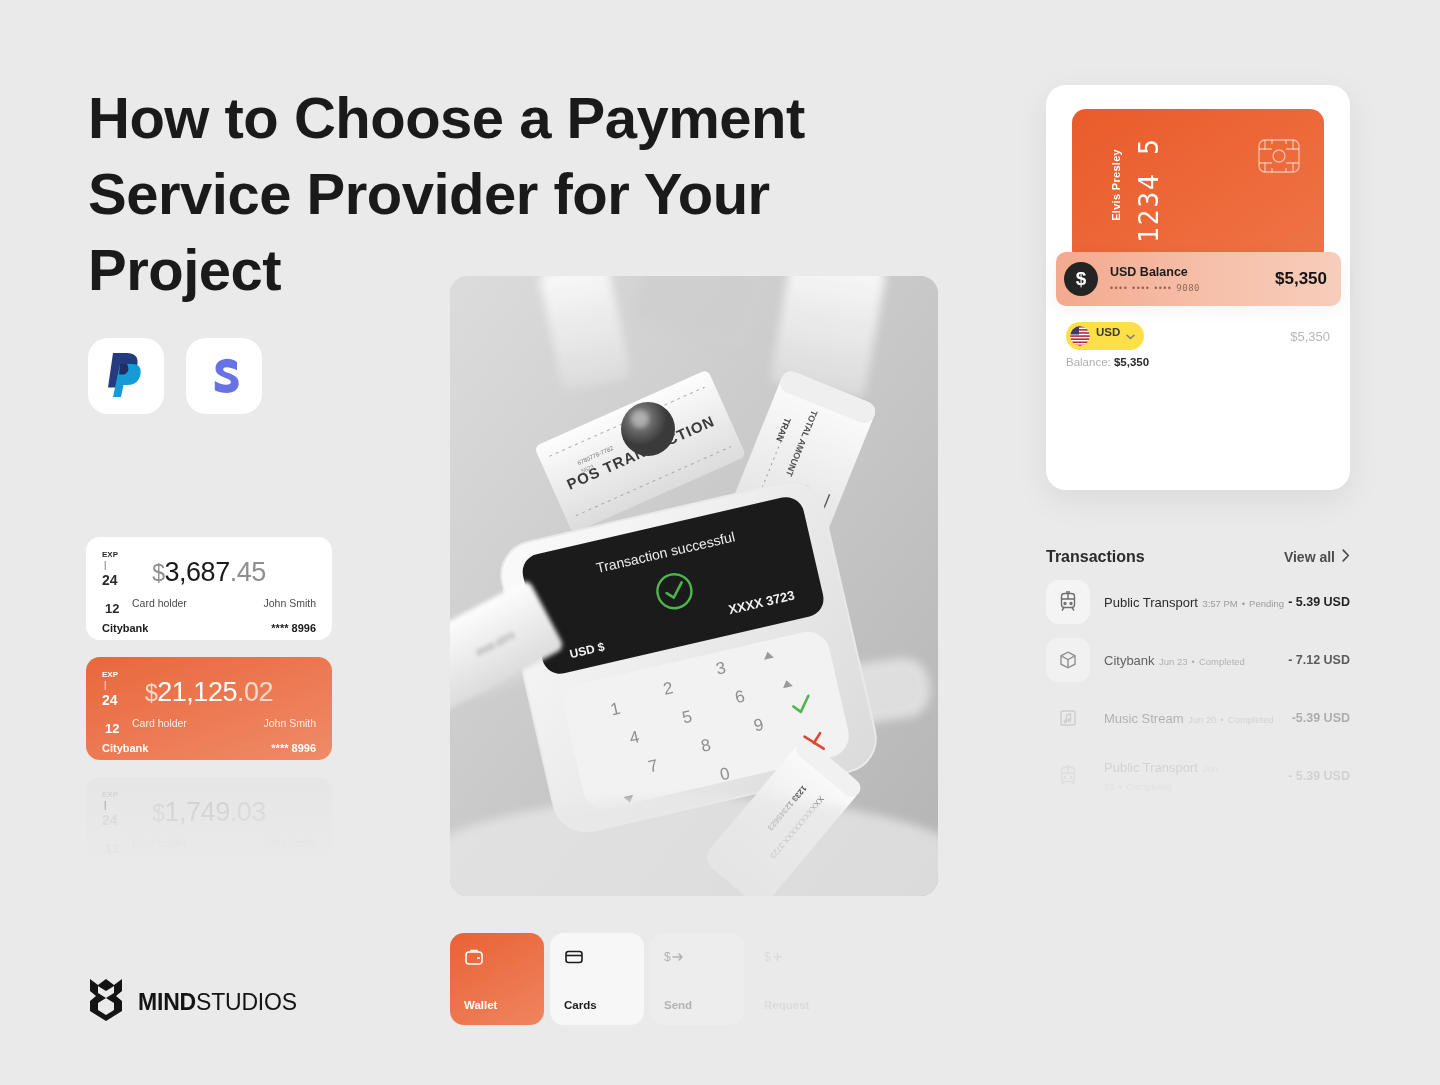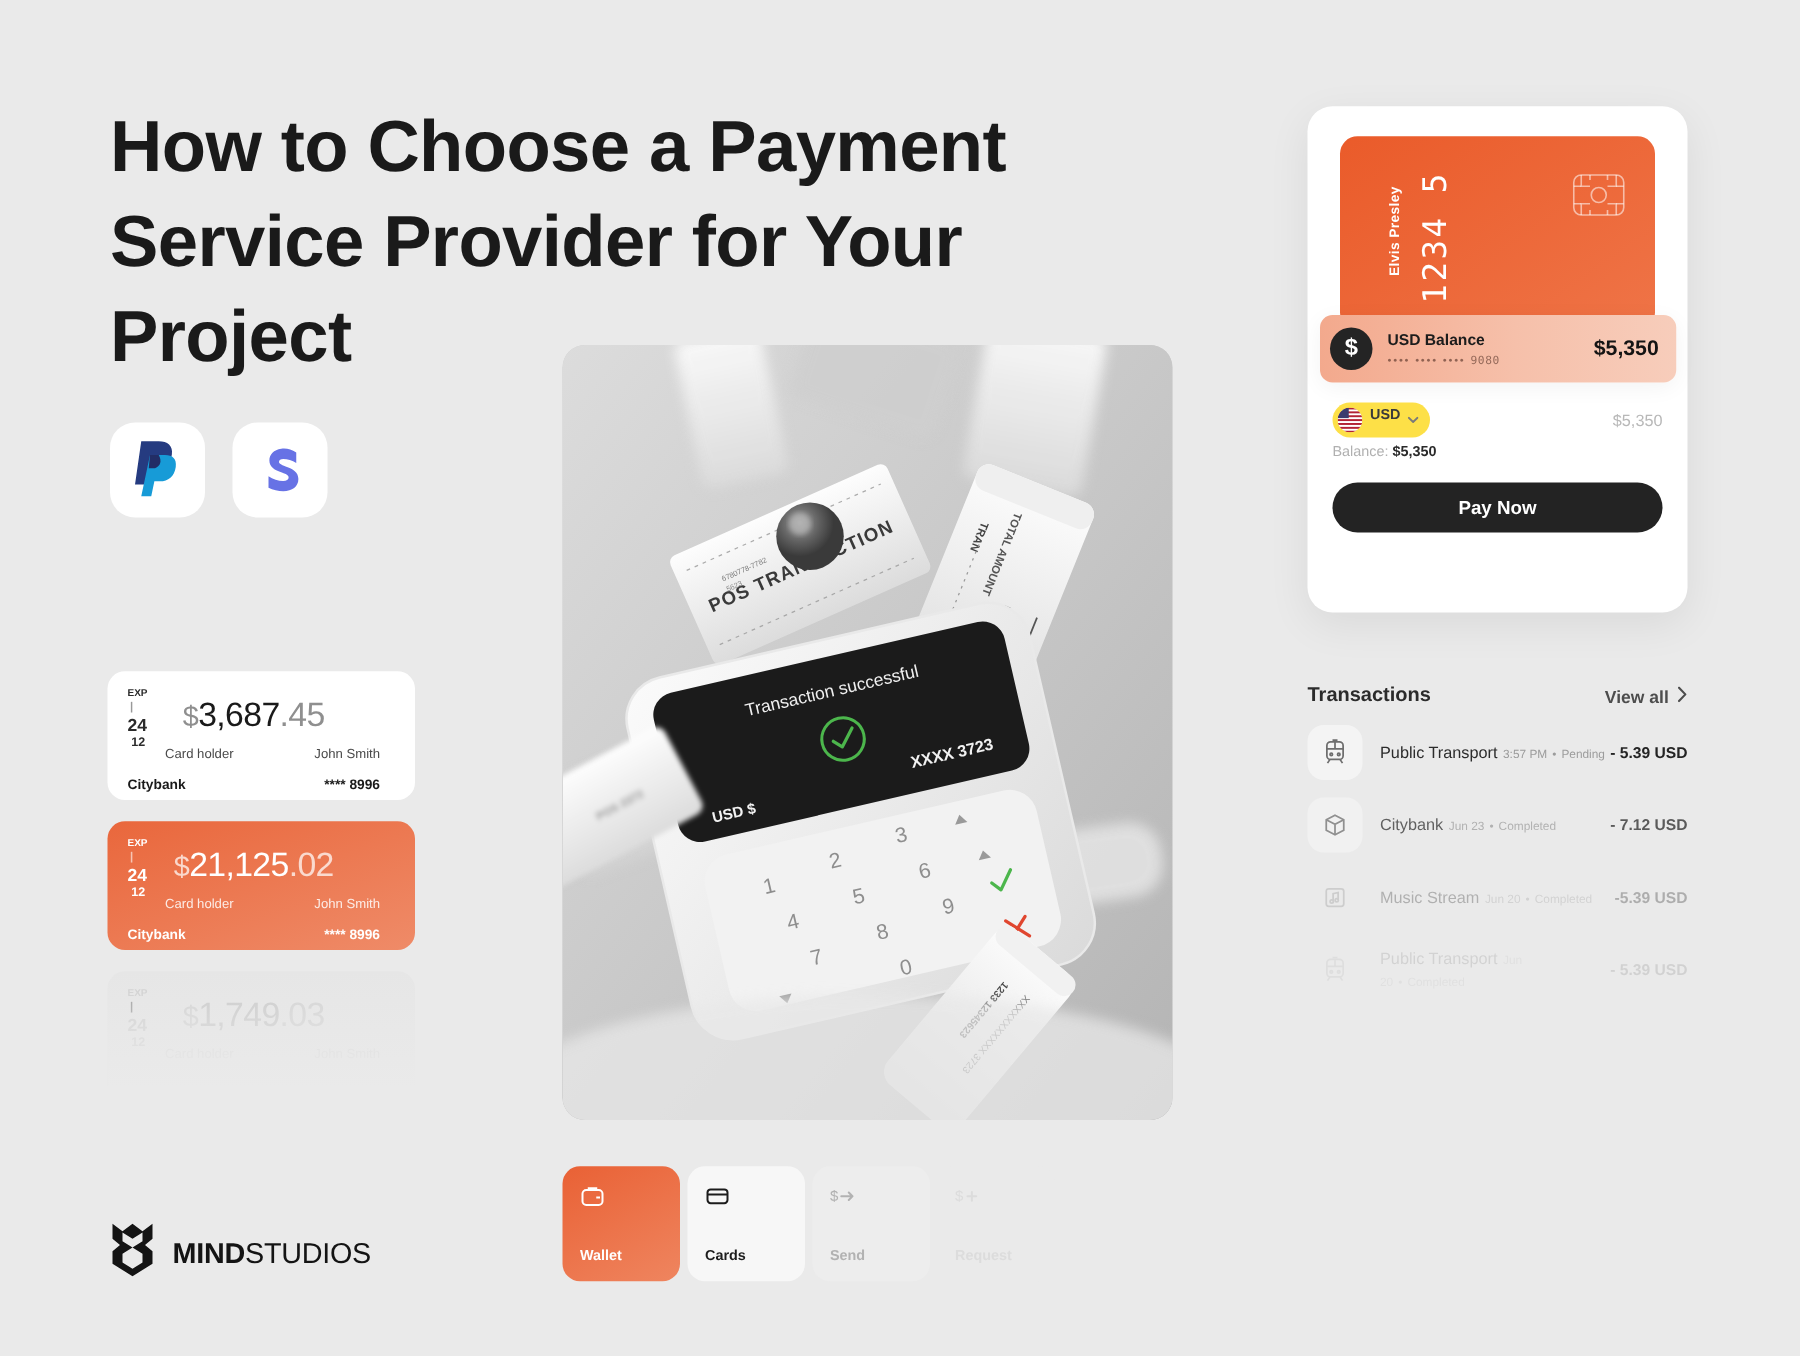--- a/index.html
+++ b/index.html
@@ -22,34 +22,34 @@
   
   .logos { position: absolute; left: 88px; top: 338px; display: flex; gap: 22px; }
   .logo-tile {
     width: 76px; height: 76px; background: #fff; border-radius: 20px;
     display: flex; align-items: center; justify-content: center;
   }
 
   
   .card-stack { position: absolute; left: 86px; top: 537px; width: 246px; }
   .bank-card {
-    border-radius: 14px; padding: 14px 28px 12px 16px;
+    border-radius: 14px; padding: 14px 16px 12px 16px;
     position: relative; height: 103px;
   }
   .bank-card.white { background:#fff; }
   .bank-card.orange { background: linear-gradient(160deg,#e9673c 0%,#ef8b68 100%); }
   .bank-card.ghost { background:#e6e6e6; }
   .bank-card.overlap { margin-top: 17px; }
   .bc-exp {
     position: absolute; left: 16px; top: 14px;
     font-size: 8px; line-height: 1.1; color: #2b2b2b; font-weight: 600;
   }
   .bc-exp .sep { display:block; font-size:9px; margin: 1px 0 0 2px; color:#999; }
   .bc-exp .yy { display:block; font-size: 14px; font-weight: 700; margin-top: 2px; }
-  .bc-exp .mm { display:block; font-size: 10px; font-weight: 600; margin-top: 1px; margin-left:3px; }
+  .bc-exp .mm { display:block; font-size: 13px; font-weight: 600; margin-top: 14px; margin-left:3px; }
   .bc-amount {
     text-align: center; font-size: 27px; font-weight: 400; color: #1a1a1a;
     padding-top: 6px; letter-spacing: -0.5px;
   }
   .bc-amount .cur { color:#8f8f8f; font-size: 23px; }
   .bc-amount .cents { color:#8f8f8f; }
   .bc-row {
     display:flex; justify-content: space-between; align-items:center;
     font-size: 10.5px; color: #4a4a4a; margin-top: 9px; padding-left: 30px;
   }
@@ -494,21 +494,20 @@
     </div>
     <span class="pay-bal-top">$5,350</span>
   </div>
 
 
   <div class="pay-bal">
     <span>Balance:</span>
     <b>$5,350</b>
   </div>
 
-  <button class="pay-btn">Pay Now</button>
 </div>
 
 <div class="tx-wrap">
   <div class="tx-head">
     <span class="tx-title">Transactions</span>
     <span class="tx-viewall">
       <span>View all</span>
       <span>
         <svg width="8" height="13" viewBox="0 0 8 13" fill="none" stroke="#4d4d4d" stroke-width="1.7">
           <path d="M1.2 1.2L6.3 6.5L1.2 11.8" stroke-linecap="round" stroke-linejoin="round"></path>

